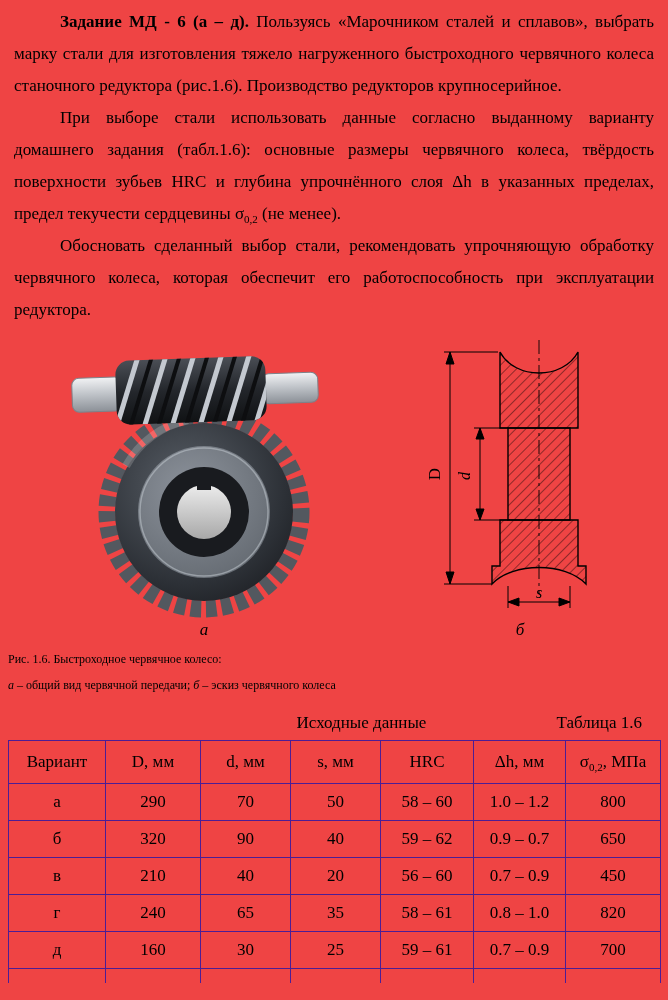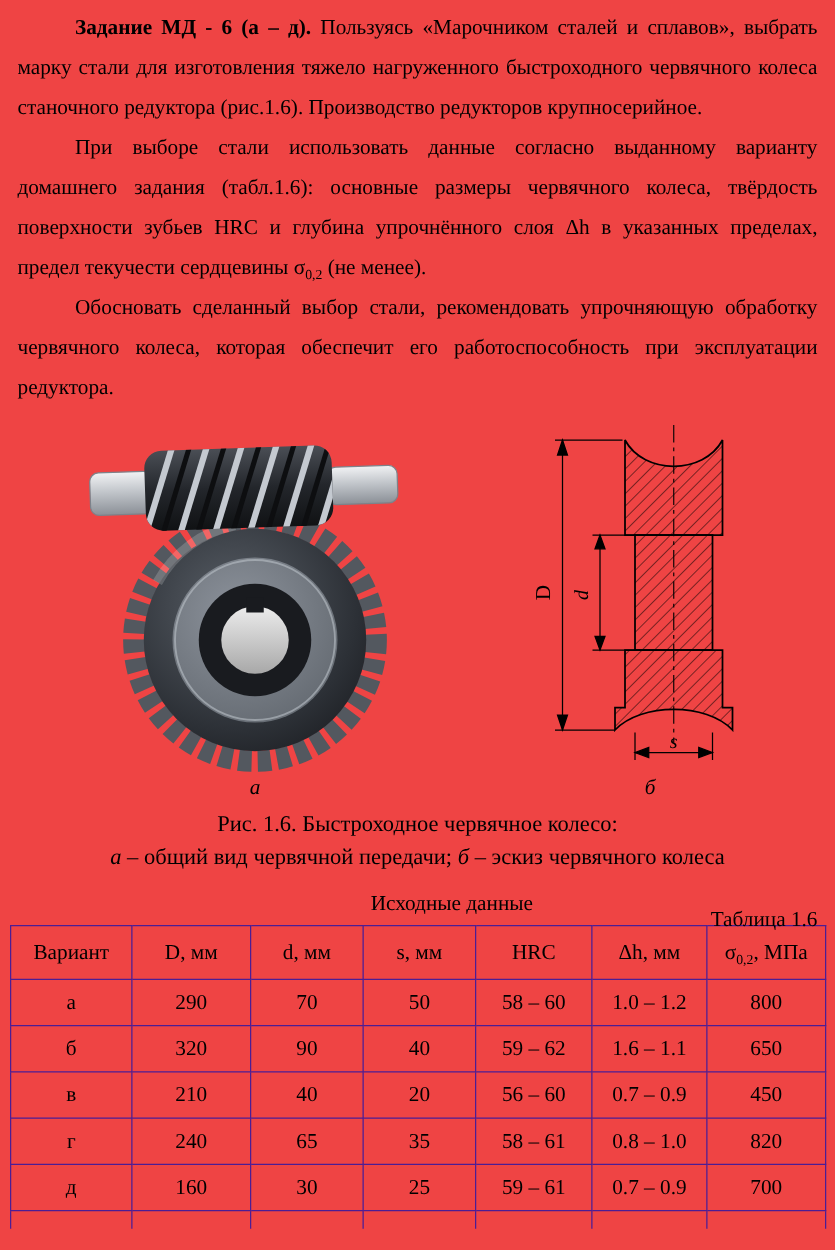--- a/index.html
+++ b/index.html
@@ -16,29 +16,29 @@
   .para b { font-weight:bold; }
   sub.small { font-size:11px; line-height:0; }
 
   .figures {
     display:flex; justify-content:space-between; align-items:flex-start;
     margin:10px 40px 0 48px;
   }
   .fig { display:flex; flex-direction:column; align-items:center; }
   .fig-label { font-style:italic; font-size:17px; margin-top:2px; }
 
-  .caption { text-align:center; font-size:18px; line-height:26px; margin-top:6px; }
+  .caption { text-align:left; font-size:12px; line-height:26px; margin-top:6px; }
   .caption .it { font-style:italic; }
 
   .table-heading {
     position:relative; font-size:17px; height:26px; line-height:26px;
     margin:12px 6px 4px 6px; text-align:center;
   }
   .table-heading .pre { display:inline-block; margin-left:55px; }
-  .table-heading .right { position:absolute; right:0; top:0;margin-top:13px; }
+  .table-heading .right { position:absolute; right:12px; top:0; }
 
   table.data {
     border-collapse:collapse; width:652px; table-layout:fixed;
     font-size:17px;
   }
   table.data th, table.data td {
     border:1px solid #4c1d95; text-align:center; vertical-align:middle;
     font-weight:normal; padding:0;
   }
   table.data thead th { height:42px; }
@@ -211,21 +211,21 @@
         <td>58 – 60</td>
         <td>1.0 – 1.2</td>
         <td>800</td>
       </tr>
       <tr>
         <td>б</td>
         <td>320</td>
         <td>90</td>
         <td>40</td>
         <td>59 – 62</td>
-        <td>1.6 – 1.1</td>
+        <td>0.9 – 0.7</td>
         <td>650</td>
       </tr>
       <tr>
         <td>в</td>
         <td>210</td>
         <td>40</td>
         <td>20</td>
         <td>56 – 60</td>
         <td>0.7 – 0.9</td>
         <td>450</td>

